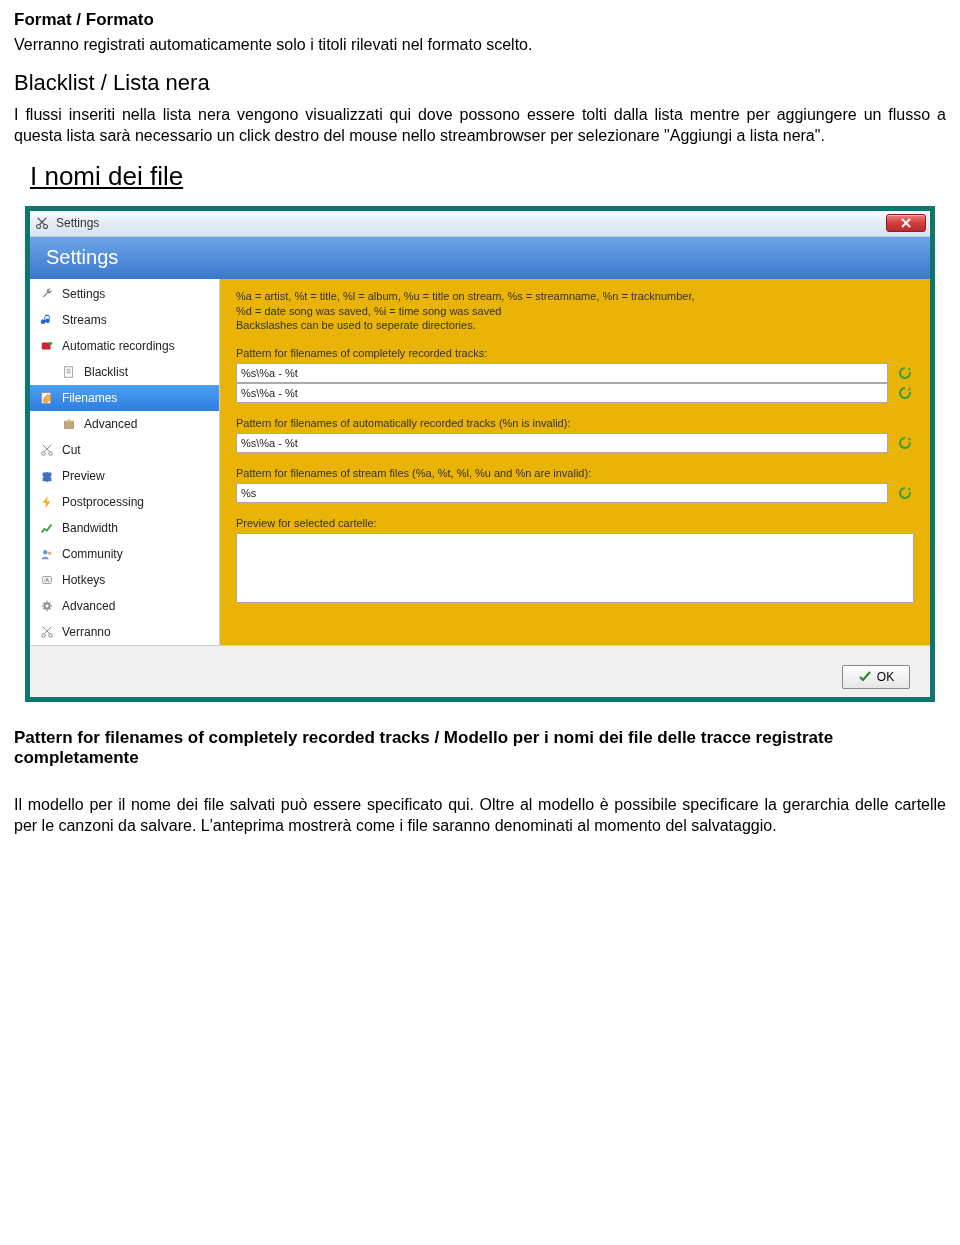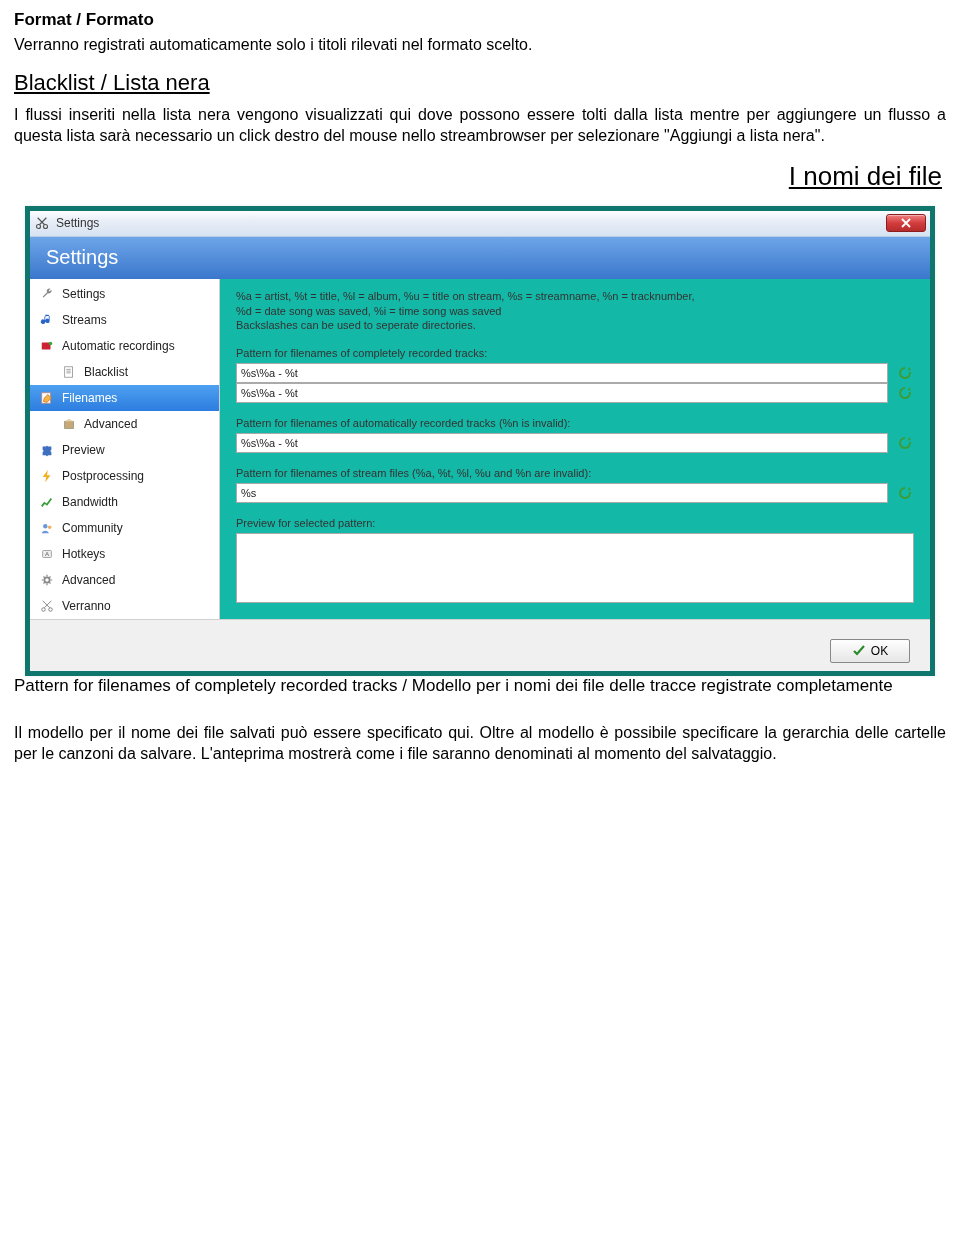--- a/index.html
+++ b/index.html
@@ -1,21 +1,21 @@
 <!DOCTYPE html>
 <html><head>
 <meta charset="utf-8">
 <style>
   * { box-sizing: border-box; margin: 0; padding: 0; }
   body { font-family: Arial, sans-serif; background: #fff; color: #000; width: 960px; }
   .doc { padding: 10px 14px; }
   .h-bold { font-weight: bold; font-size: 17px; margin-bottom: 4px; }
   .para { font-size: 16px; margin-bottom: 14px; line-height: 1.35; }
-  .h-under { font-size: 22px; text-decoration: underline; margin-bottom: 8px; }
-  .h-big { font-size: 26px; text-decoration: underline; margin: 14px 4px; font-weight: normal; text-align: right; }
+  .h-under { font-size: 22px; margin-bottom: 8px; }
+  .h-big { font-size: 26px; text-decoration: underline; margin: 14px 16px; font-weight: normal; }
   .justify { text-align: justify; }
 
   .dialog {
     border: 5px solid #0f766e;
     background: #f0f0f0;
     width: 910px;
     margin: 6px auto 0 auto;
     box-shadow: 0 0 3px rgba(0,0,0,0.1);
   }
   .titlebar {
@@ -63,21 +63,21 @@
   }
   .sb-item.indent { padding-left: 30px; }
   .sb-item .sb-icon { width: 18px; height: 16px; display:flex;align-items:center;justify-content:center; margin-right:6px;}
   .sb-item.selected {
     background: linear-gradient(to bottom, #4ea0f0 0%, #2c7de0 100%);
     color: #fff;
   }
 
   .main {
     flex: 1;
-    background: #14b8a6;
+    background: #eab308;
     padding: 10px 16px 10px 16px;
     font-size: 11px;
     color: #333;
   }
   .hint { line-height: 1.35; }
   .flabel { margin-top: 14px; margin-bottom: 4px; }
   .frow { display:flex; align-items:center; gap:8px; }
   .tfield {
     flex:1; height: 20px; border:1px solid #aaa; background:#fff;
     font-size:11px; padding: 0 4px; color:#222;
@@ -92,32 +92,32 @@
   }
 
   .footer {
     border-top: 1px solid #d0d0d0;
     height: 52px;
     display:flex; align-items:center; justify-content:flex-end;
     padding-right: 20px;
     background: #f0f0f0;
   }
   .okbtn {
-    width: 80px; height: 24px;
+    width: 68px; height: 24px;
     border: 1px solid #888;
     background: linear-gradient(to bottom,#fefefe,#e6e6e6);
     font-size: 12px;
     display:flex;align-items:center;justify-content:center;gap:5px;
     border-radius:2px;
     margin-top:12px;
   }
   .okcheck { width:14px;height:14px; }
 
   .para2 { font-size: 16px; margin-top: 26px; line-height: 1.35; text-align: justify; }
-  .sub-h { font-weight: normal; font-size: 17px; }
+  .sub-h { font-weight: bold; font-size: 17px; margin-top: 26px; }
 </style>
 </head>
 <body>
 
 <div class="doc">
   <div class="h-bold">Format / Formato</div>
   <div class="para">Verranno registrati automaticamente solo i titoli rilevati nel formato scelto.</div>
 
   <div class="h-under">Blacklist / Lista nera</div>
   <div class="para justify">I flussi inseriti nella lista nera vengono visualizzati qui dove possono essere tolti dalla lista mentre per aggiungere un flusso a questa lista sarà necessario un click destro del mouse nello streambrowser per selezionare "Aggiungi a lista nera".</div>
@@ -193,20 +193,30 @@
               <svg width="14" height="14" viewBox="0 0 16 16">
                 <rect x="3" y="5" width="10" height="8" fill="#c8a878" stroke="#997"></rect>
                 <path d="M3 5l5-3 5 3" fill="#e8d0a0"></path>
               </svg>
             </span>
             <span>Advanced</span>
           </div>
           <div class="sb-item">
             <span class="sb-icon">
               <svg width="14" height="14" viewBox="0 0 16 16">
+                <circle cx="4" cy="12" r="2" fill="none" stroke="#777"></circle>
+                <circle cx="12" cy="12" r="2" fill="none" stroke="#777"></circle>
+                <path d="M5 10L13 2M11 10L3 2" stroke="#777"></path>
+              </svg>
+            </span>
+            <span>Cut</span>
+          </div>
+          <div class="sb-item">
+            <span class="sb-icon">
+              <svg width="14" height="14" viewBox="0 0 16 16">
                 <path d="M3 4h4a1 1 0 0 1 2 0h4v4a1 1 0 0 0 0 2v4H9a1 1 0 0 1-2 0H3v-4a1 1 0 0 0 0-2V4z" fill="#3f6fc0"></path>
               </svg>
             </span>
             <span>Preview</span>
           </div>
           <div class="sb-item">
             <span class="sb-icon">
               <svg width="14" height="14" viewBox="0 0 16 16">
                 <path d="M9 1L3 9h4l-1 6 6-8H8l1-6z" fill="#f0b020"></path>
               </svg>
@@ -302,21 +312,21 @@
         <div class="frow">
           <input class="tfield" value="%s" style="">
           <span class="refresh">
             <svg width="16" height="16" viewBox="0 0 16 16">
                 <path d="M8 3a5 5 0 1 0 4.9 4" fill="none" stroke="#3a9d3a" stroke-width="2"></path>
                 <path d="M12 2l2 3-3 .5z" fill="#3a9d3a"></path>
               </svg>
           </span>
         </div>
 
-        <div class="flabel">Preview for selected pattern:</div>
+        <div class="flabel">Preview for selected cartelle:</div>
         <div class="preview"></div>
       </div>
     </div>
 
     <div class="footer">
       <div class="okbtn">
         <span class="okcheck">
           <svg width="14" height="14" viewBox="0 0 14 14">
               <path d="M2 7l3 3 7-8" fill="none" stroke="#2a8a2a" stroke-width="2.2"></path>
             </svg>

